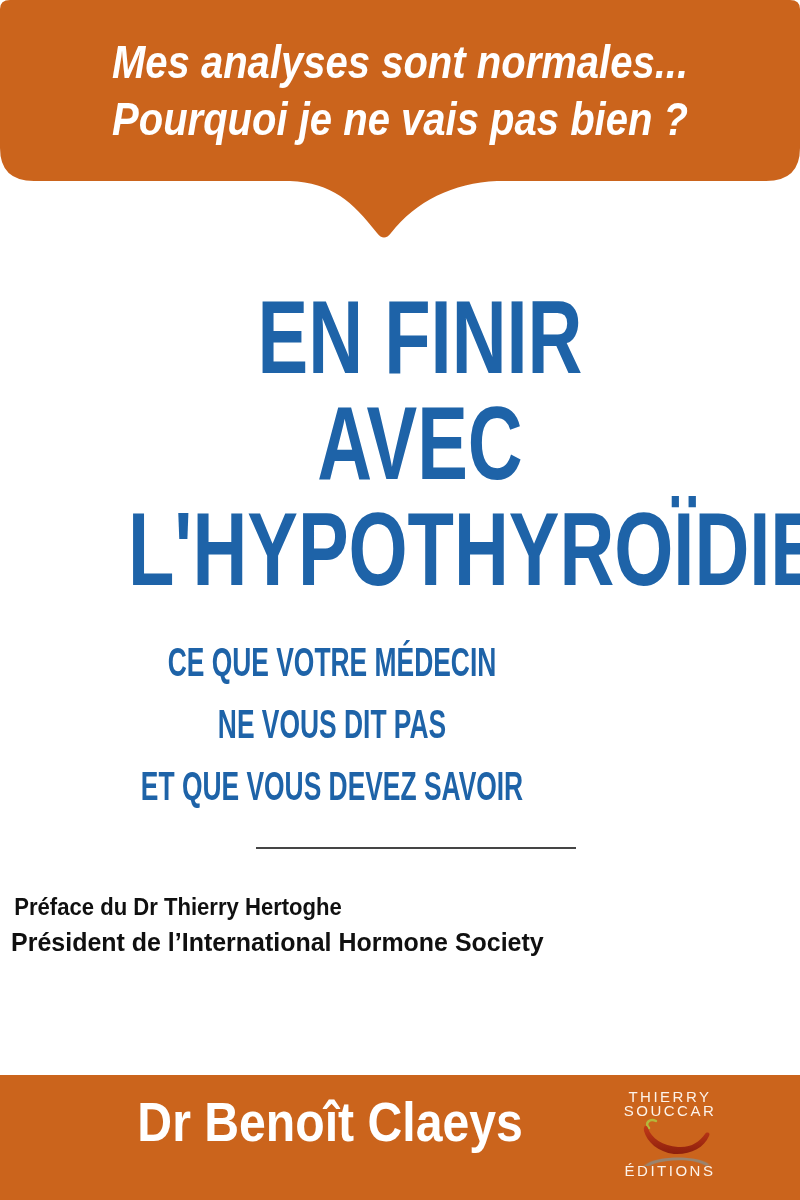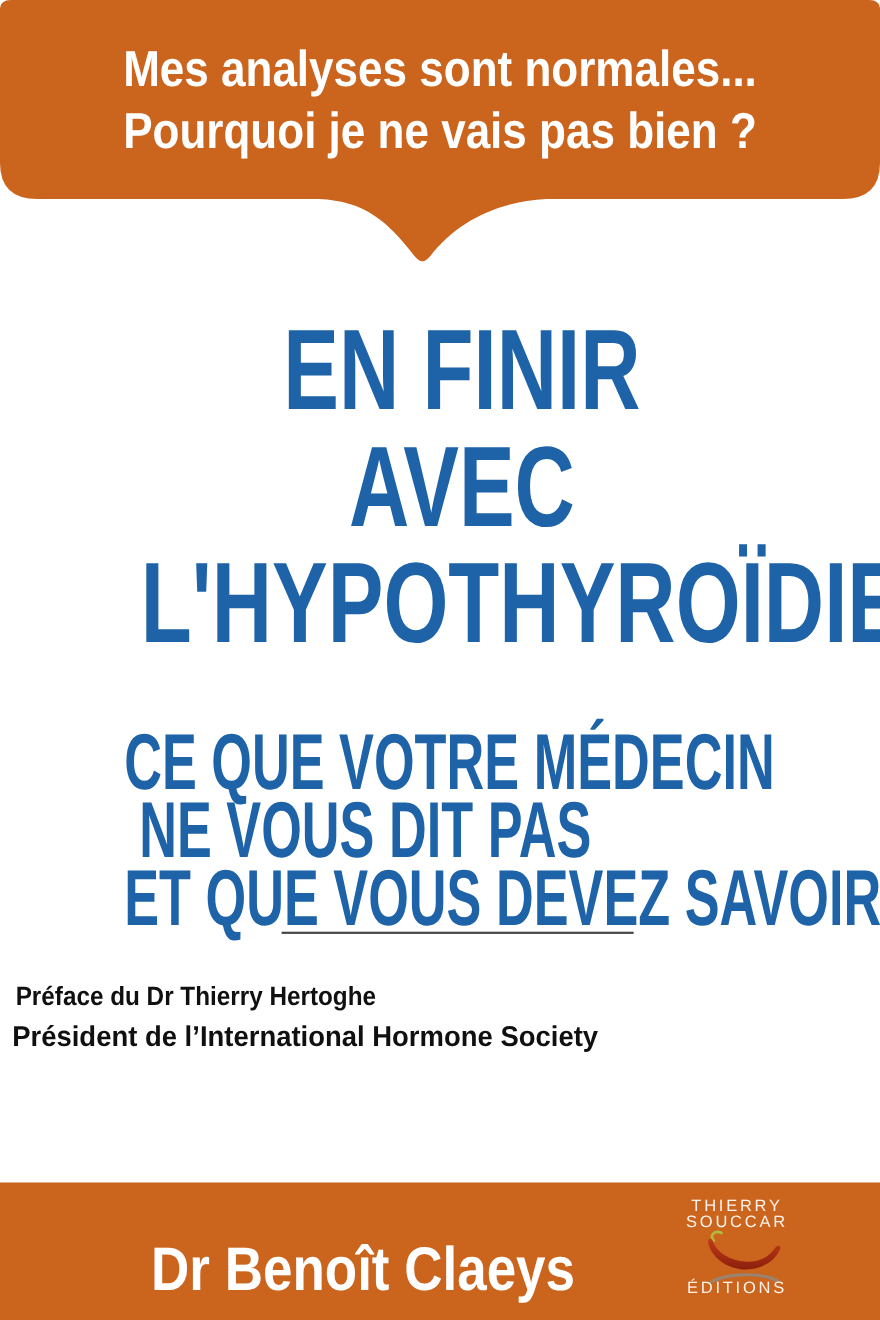--- a/index.html
+++ b/index.html
@@ -5,36 +5,36 @@
   html,body{margin:0;padding:0;background:#ffffff;}
   #page{
     position:relative;width:800px;height:1200px;overflow:hidden;
     background:#ffffff;font-family:"Liberation Sans",sans-serif;
     -webkit-font-smoothing:antialiased;
   }
   
   .banner-svg{position:absolute;top:0;left:0;display:block;}
   .bubble-text{
     position:absolute;top:34px;left:0;width:800px;text-align:center;
-    color:#ffffff;font-weight:bold;
+    color:#ffffff;font-weight:bold;font-style:italic;
     font-size:46px;line-height:57px;white-space:nowrap;
   }
   .bubble-text .ln{display:block;transform:scaleX(0.87);transform-origin:50% 50%;}
   
   .title{
     position:absolute;top:284px;left:0;width:800px;text-align:center;
     color:var(--blue,#1E63A8);font-weight:bold;
     font-size:104px;line-height:106px;white-space:nowrap;padding-left:20px;
   }
   .title .ln{display:block;transform:scaleX(0.73);transform-origin:50% 50%;}
   
   .subtitle{
-    position:absolute;top:662px;left:0;width:664px;text-align:center;
+    position:absolute;top:631px;left:0;width:664px;text-align:center;
     color:var(--blue,#1E63A8);font-weight:bold;
-    font-size:72px;line-height:62px;white-space:nowrap;
+    font-size:40px;line-height:62px;white-space:nowrap;
   }
   .subtitle .ln{display:block;transform:scaleX(0.66);transform-origin:50% 50%;}
   
   .divider{
     position:absolute;top:847px;left:256px;width:320px;height:2px;
     background:#454545;
   }
   
   .preface-1{
     position:absolute;top:890px;left:0;width:800px;
@@ -46,21 +46,21 @@
     color:#101010;font-weight:bold;font-size:26px;line-height:28px;white-space:nowrap;
   }
   .preface-2 .ln{display:inline-block;transform:scaleX(0.96);transform-origin:50% 50%;}
   
   .footer{
     position:absolute;top:1075px;left:0;width:800px;height:125px;
     background:var(--orange,#CB641C);
   }
   .author{
     position:absolute;top:18px;left:0;width:660px;text-align:center;
-    color:#ffffff;font-weight:bold;font-size:56px;line-height:58px;white-space:nowrap;margin-top:32px;
+    color:#ffffff;font-weight:bold;font-size:56px;line-height:58px;white-space:nowrap;
   }
   .author .ln{display:inline-block;transform:scaleX(0.86);transform-origin:50% 50%;}
   .publisher{
     position:absolute;top:4px;left:610px;width:120px;height:111px;
     color:#ffffff;text-align:center;
   }
   .pub-line{
     position:absolute;left:0;width:120px;text-align:center;
     font-size:15px;line-height:14px;letter-spacing:2.5px;font-weight:normal;
     color:#fdf3ea;white-space:nowrap;

